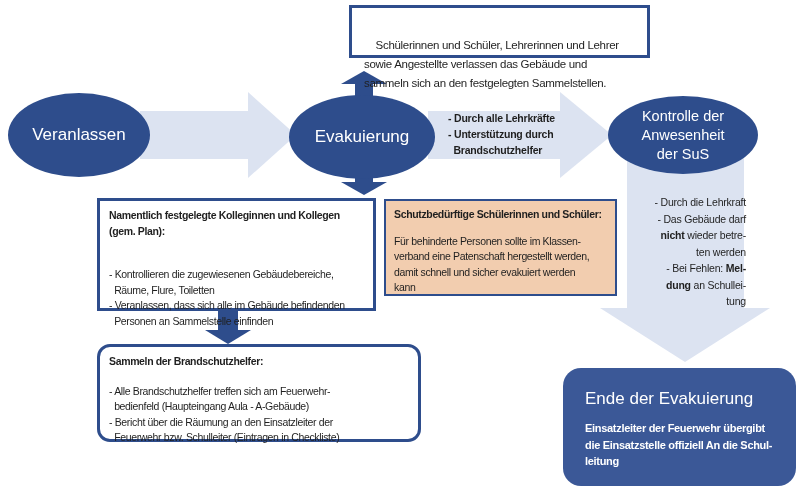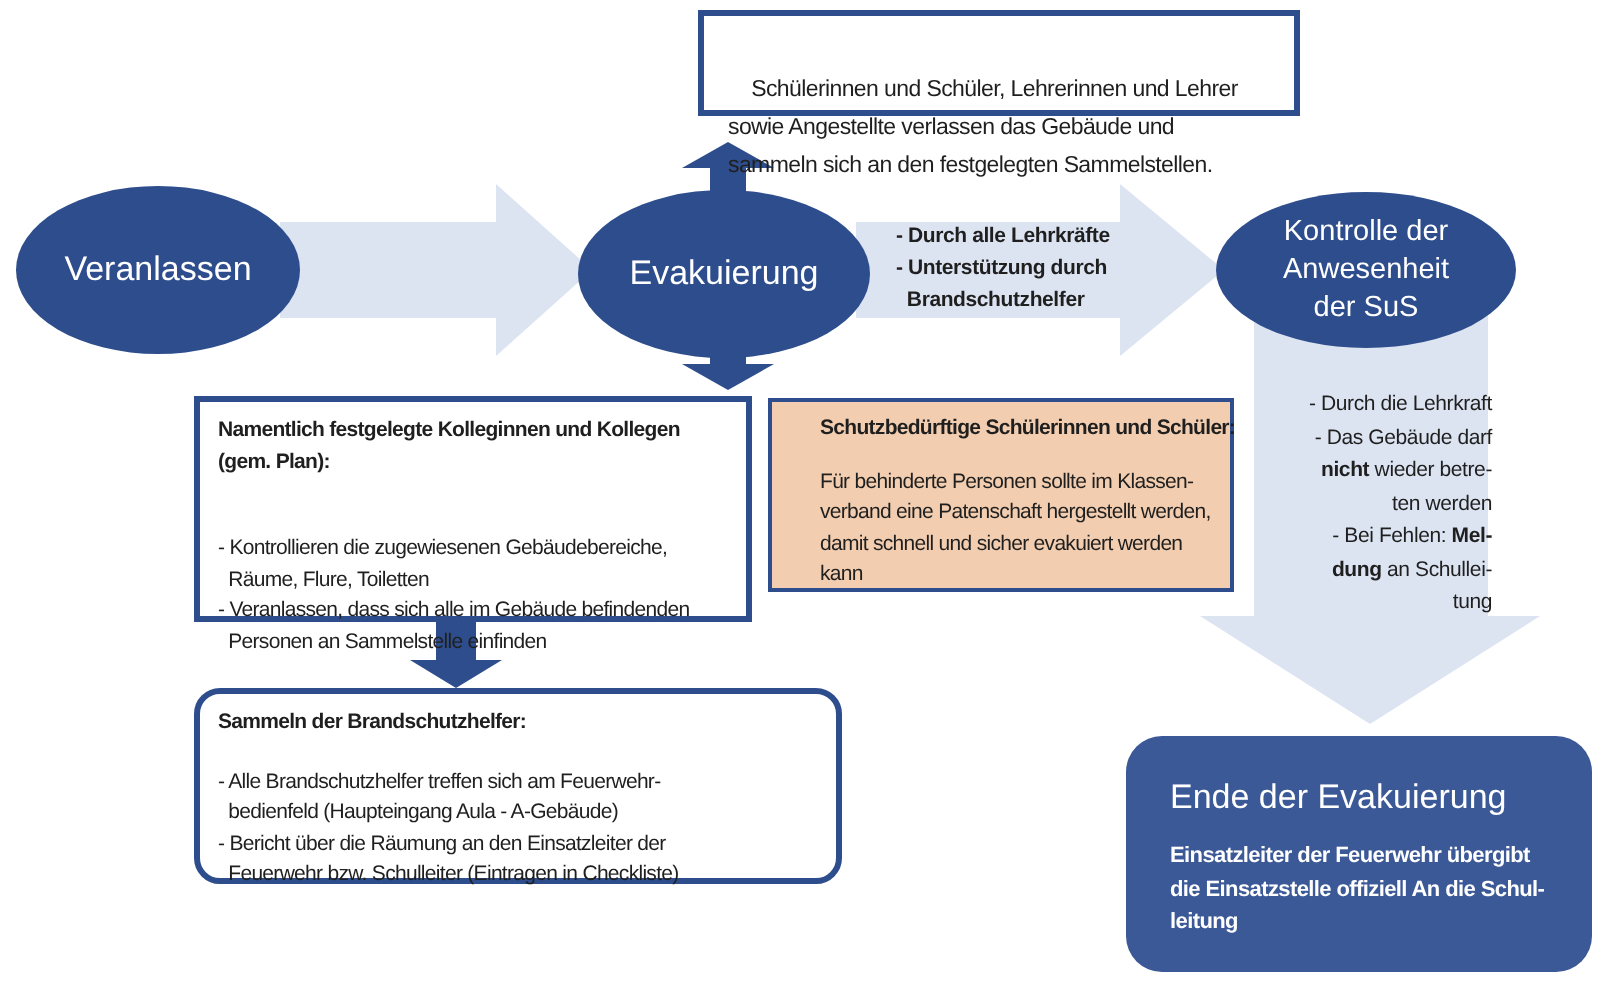--- a/index.html
+++ b/index.html
@@ -28,21 +28,21 @@
   
   .wbox{position:absolute;background:#ffffff;border:3px solid var(--dark_blue);
         padding:7px 9px;}
   .wbox .ttl{font-weight:bold;font-size:10.5px;line-height:15.5px;letter-spacing:-0.35px;white-space:pre;}
   .wbox .bdy{font-size:10.5px;line-height:15.5px;letter-spacing:-0.35px;white-space:pre;}
 
   .topbox{position:absolute;background:#ffffff;border:3px solid var(--dark_blue);
           padding:9px 12px;font-size:11.5px;line-height:19px;letter-spacing:-0.3px;white-space:pre;}
 
   .obox{position:absolute;background:var(--orange);border:2.5px solid var(--dark_blue);
-        padding:6px 24px;}
+        padding:6px 8px;}
   .obox .ttl{font-weight:bold;font-size:10.5px;line-height:15.5px;letter-spacing:-0.35px;white-space:pre;}
   .obox .bdy{font-size:10.5px;line-height:15.5px;letter-spacing:-0.35px;white-space:pre;margin-top:11px;}
 
   .endebox{position:absolute;background:var(--ende_blue);border-radius:18px;color:#ffffff;
            padding:20px 10px 0 22px;}
   .endebox .ttl{font-size:17px;line-height:22px;}
   .endebox .bdy{margin-top:10px;font-size:11px;font-weight:600;line-height:16.5px;
                 letter-spacing:-0.3px;white-space:pre;}
 
   .note{position:absolute;font-size:10.5px;line-height:16px;letter-spacing:-0.2px;

